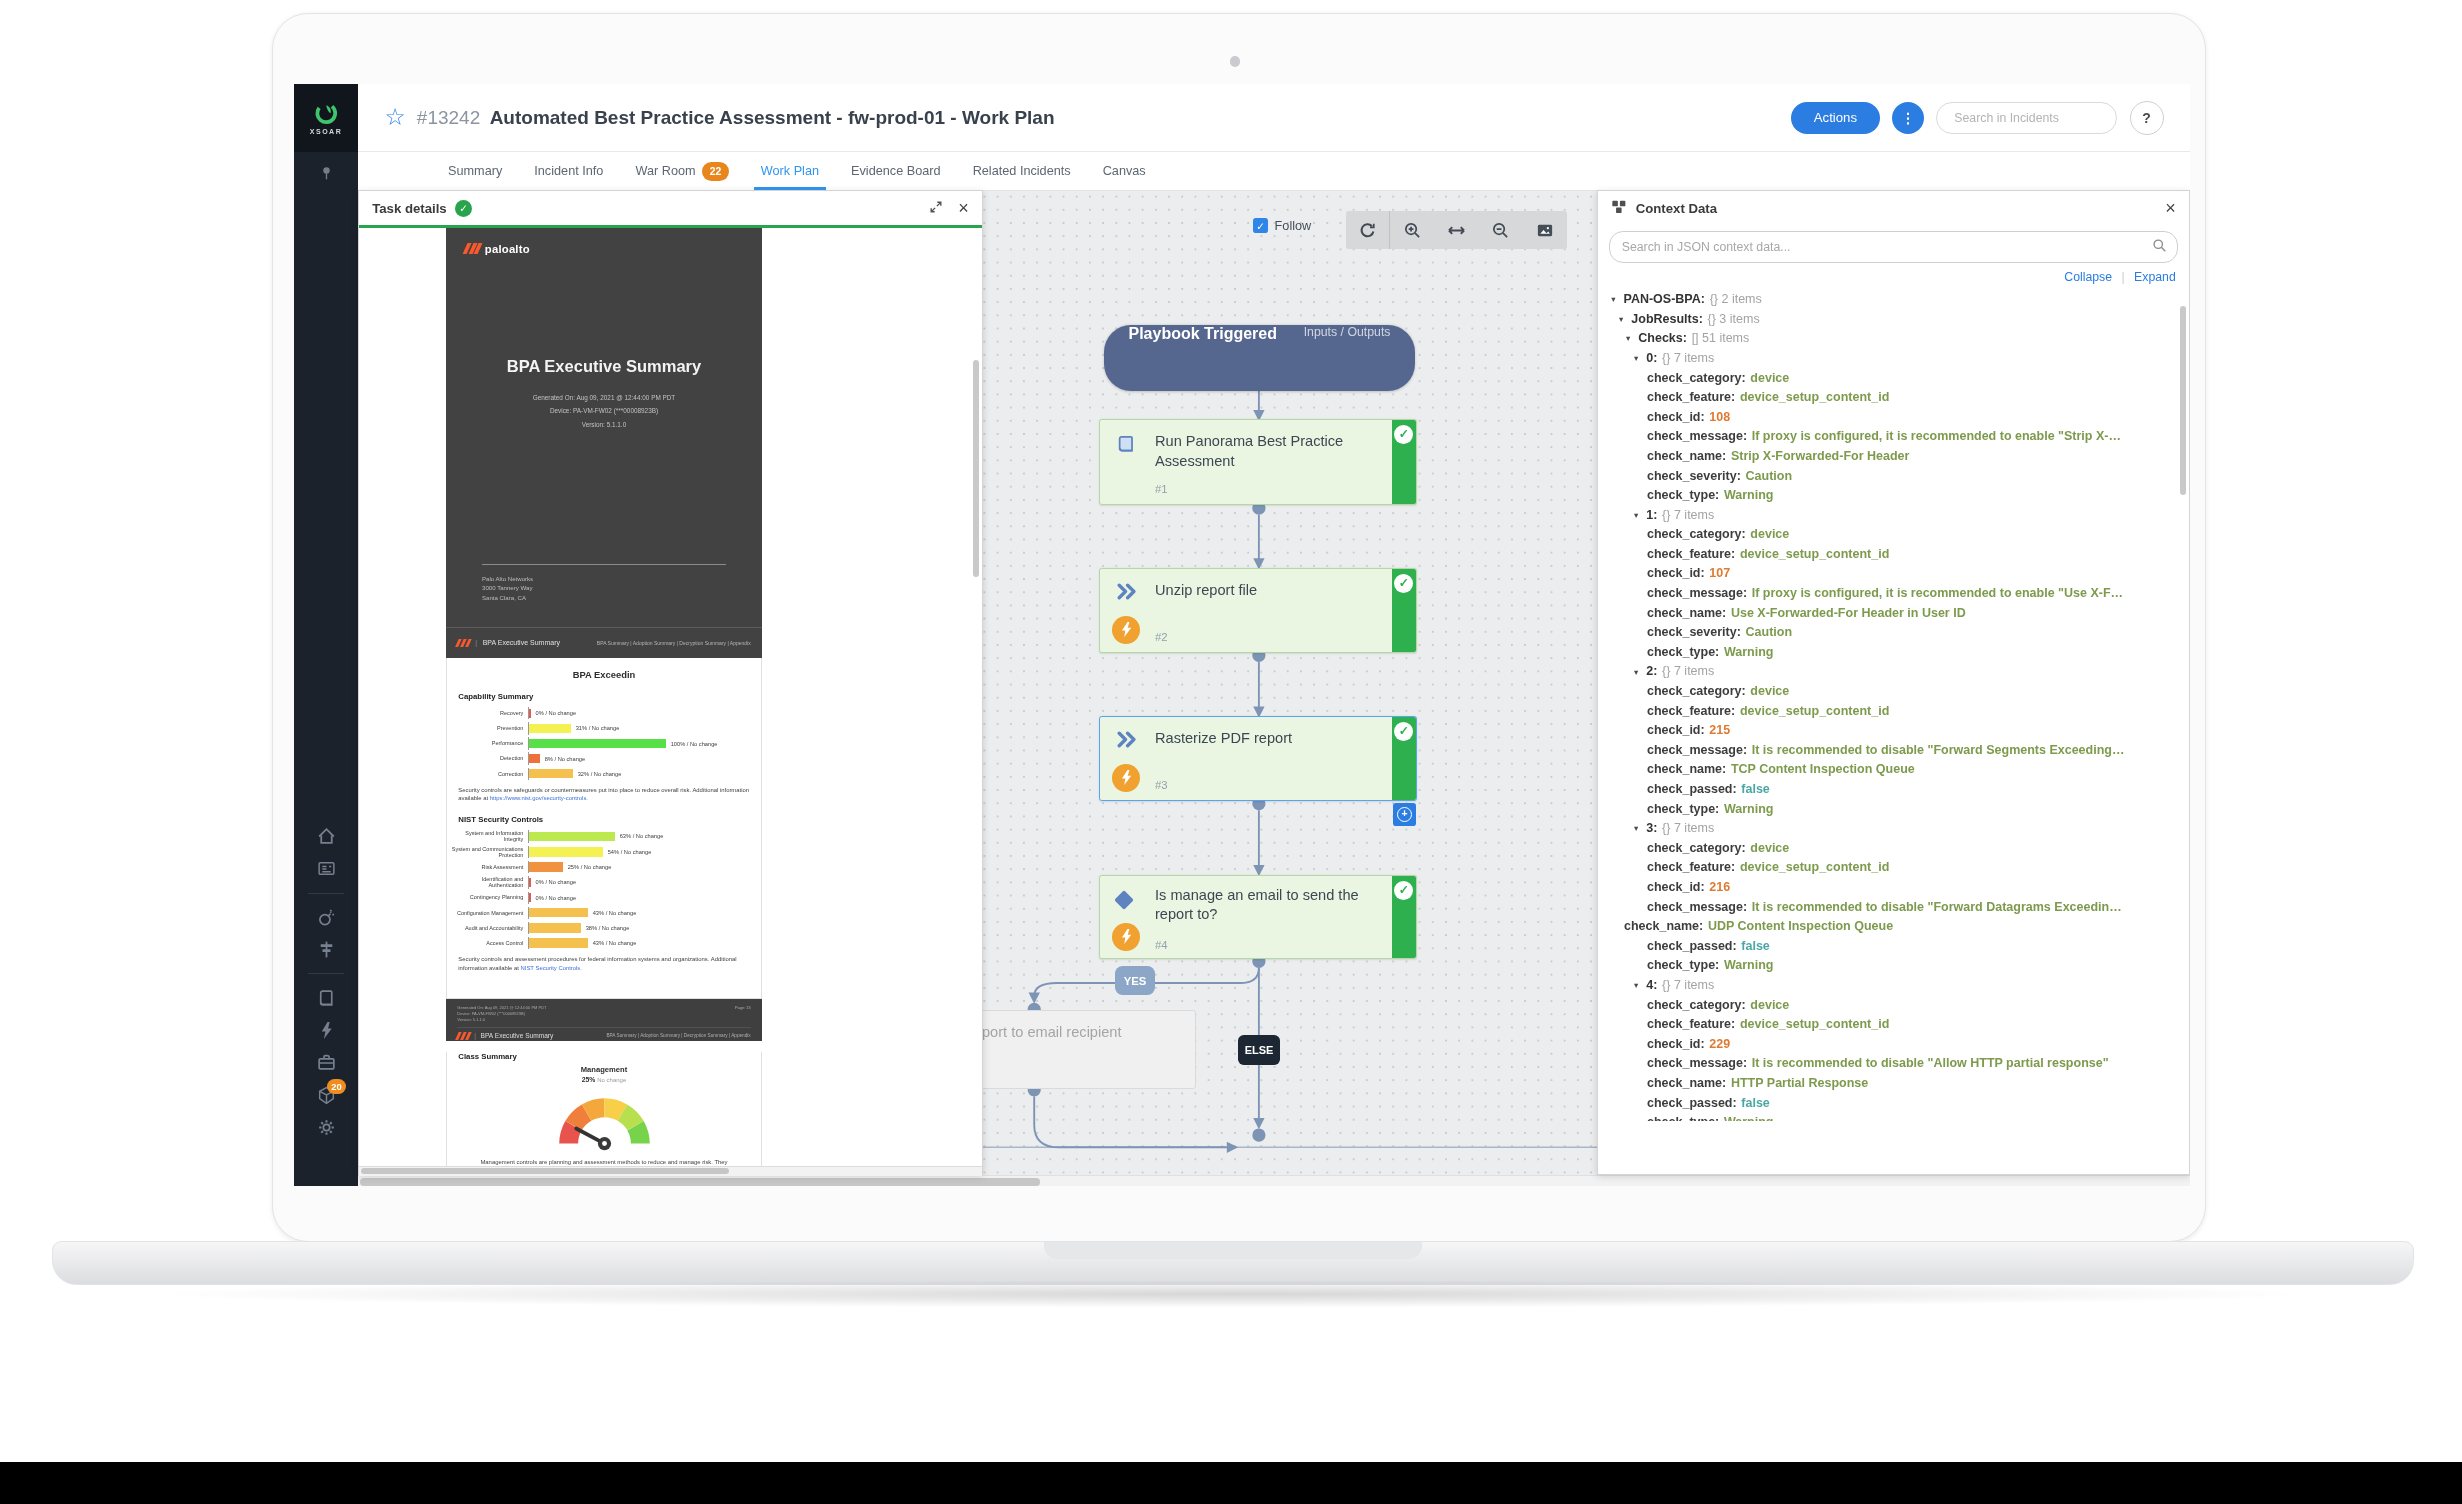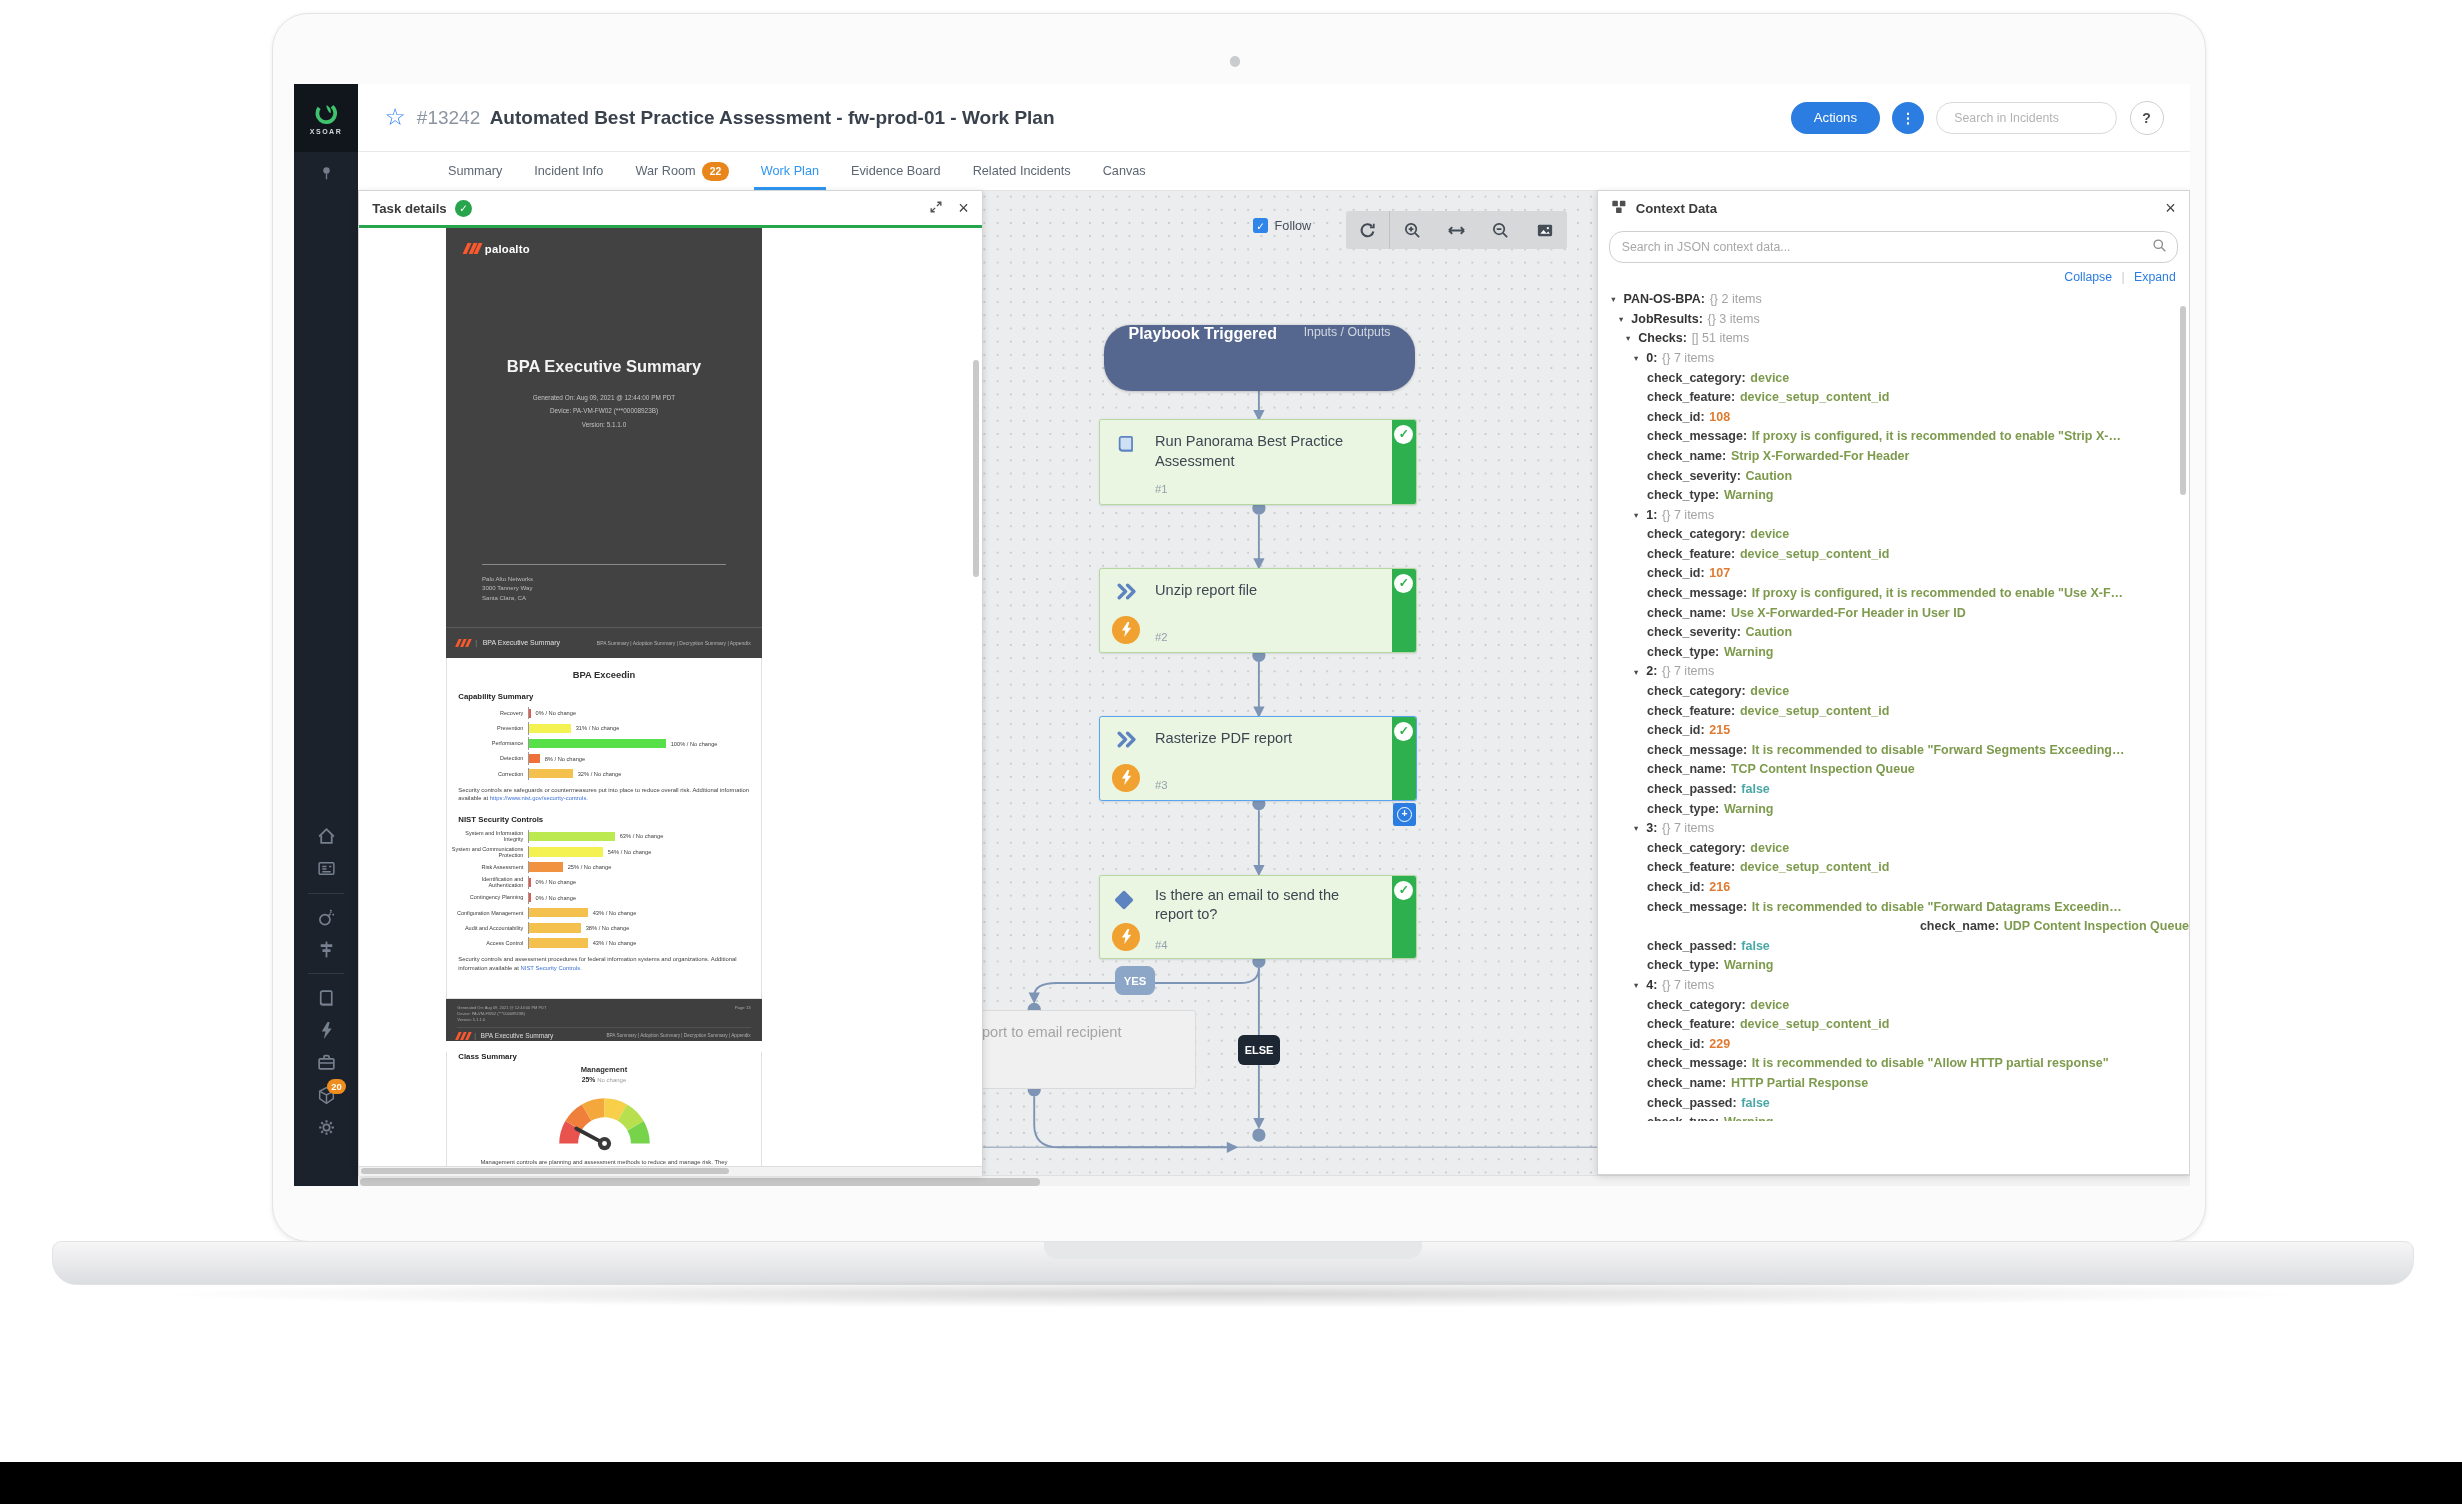--- a/index.html
+++ b/index.html
@@ -442,21 +442,21 @@
           <div class="strip">
             <span class="chk">✓</span>
           </div>
           <div class="plus-badge">
               <span>+</span>
             </div>
         </div>
 
         <div class="pb-node" style="top:685px;height:82px">
           <span class="diamond"></span>
-          <div class="title" style="top:9.4px">Is there an email to send the report to?</div>
+          <div class="title" style="top:9.4px">Is manage an email to send the report to?</div>
           <div class="bolt-badge" style="bottom:7.6px">
             <svg width="13.2" height="15" viewBox="0 0 14 16">
                 <path d="M8 0 2 9h3.6L4.5 16 12 6H8.2L10 0z" fill="#fff"></path>
               </svg>
           </div>
           <div class="num" style="bottom:7.6px">#4</div>
           <div class="strip">
             <span class="chk">✓</span>
           </div>
         </div>
@@ -737,21 +737,21 @@
             <div class="crow" style="padding-left: 49px;"><span class="fk">check_id:</span><span class="v-number">215</span></div>
             <div class="crow" style="padding-left: 49px;"><span class="fk">check_message:</span><span class="v-string">It is recommended to disable "Forward Segments Exceeding…</span></div>
             <div class="crow" style="padding-left: 49px;"><span class="fk">check_name:</span><span class="v-string">TCP Content Inspection Queue</span></div>
             <div class="crow" style="padding-left: 49px;"><span class="fk">check_passed:</span><span class="v-boolean">false</span></div>
             <div class="crow" style="padding-left: 49px;"><span class="fk">check_type:</span><span class="v-string">Warning</span></div>
             <div class="crow" style="padding-left: 36px;"><span class="tri">▾</span><span class="k">3:</span><span class="v-meta">{} 7 items</span></div>
             <div class="crow" style="padding-left: 49px;"><span class="fk">check_category:</span><span class="v-string">device</span></div>
             <div class="crow" style="padding-left: 49px;"><span class="fk">check_feature:</span><span class="v-string">device_setup_content_id</span></div>
             <div class="crow" style="padding-left: 49px;"><span class="fk">check_id:</span><span class="v-number">216</span></div>
             <div class="crow" style="padding-left: 49px;"><span class="fk">check_message:</span><span class="v-string">It is recommended to disable "Forward Datagrams Exceedin…</span></div>
-            <div class="crow" style="padding-left: 49px; text-align: right;"><span class="fk">check_name:</span><span class="v-string">UDP Content Inspection Queue</span></div>
+            <div class="crow" style="padding-left: 26px;"><span class="fk">check_name:</span><span class="v-string">UDP Content Inspection Queue</span></div>
             <div class="crow" style="padding-left: 49px;"><span class="fk">check_passed:</span><span class="v-boolean">false</span></div>
             <div class="crow" style="padding-left: 49px;"><span class="fk">check_type:</span><span class="v-string">Warning</span></div>
             <div class="crow" style="padding-left: 36px;"><span class="tri">▾</span><span class="k">4:</span><span class="v-meta">{} 7 items</span></div>
             <div class="crow" style="padding-left: 49px;"><span class="fk">check_category:</span><span class="v-string">device</span></div>
             <div class="crow" style="padding-left: 49px;"><span class="fk">check_feature:</span><span class="v-string">device_setup_content_id</span></div>
             <div class="crow" style="padding-left: 49px;"><span class="fk">check_id:</span><span class="v-number">229</span></div>
             <div class="crow" style="padding-left: 49px;"><span class="fk">check_message:</span><span class="v-string">It is recommended to disable "Allow HTTP partial response"</span></div>
             <div class="crow" style="padding-left: 49px;"><span class="fk">check_name:</span><span class="v-string">HTTP Partial Response</span></div>
             <div class="crow" style="padding-left: 49px;"><span class="fk">check_passed:</span><span class="v-boolean">false</span></div>
             <div class="crow" style="padding-left: 49px;"><span class="fk">check_type:</span><span class="v-string">Warning</span></div>

